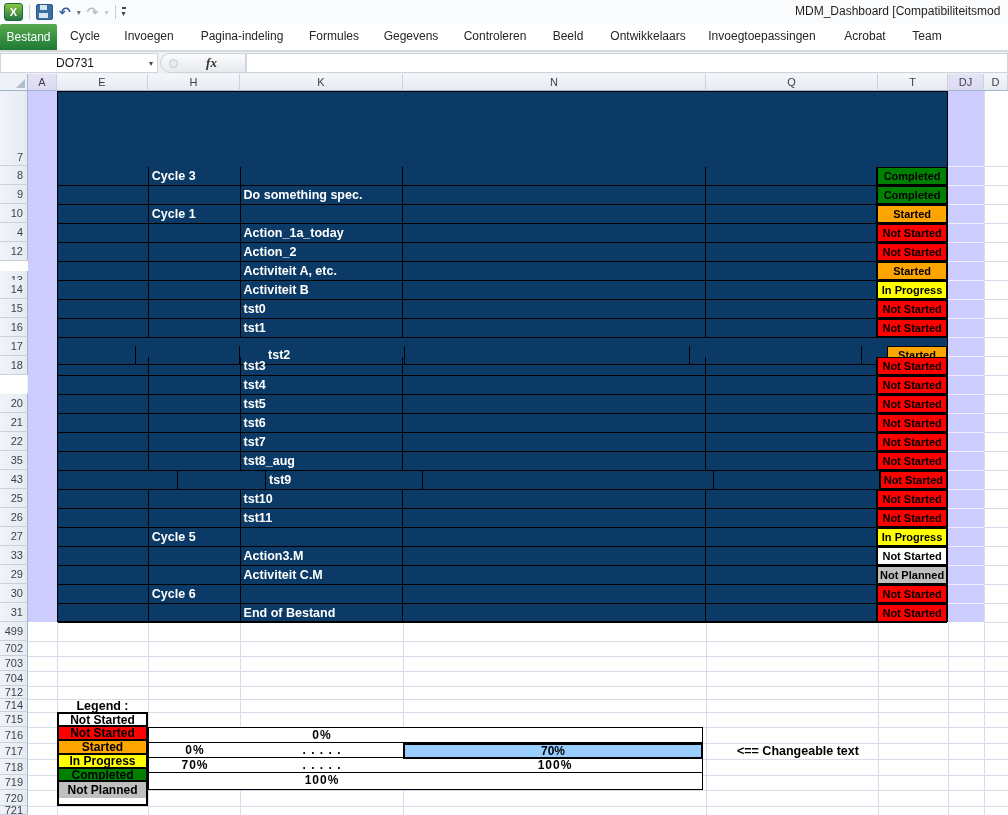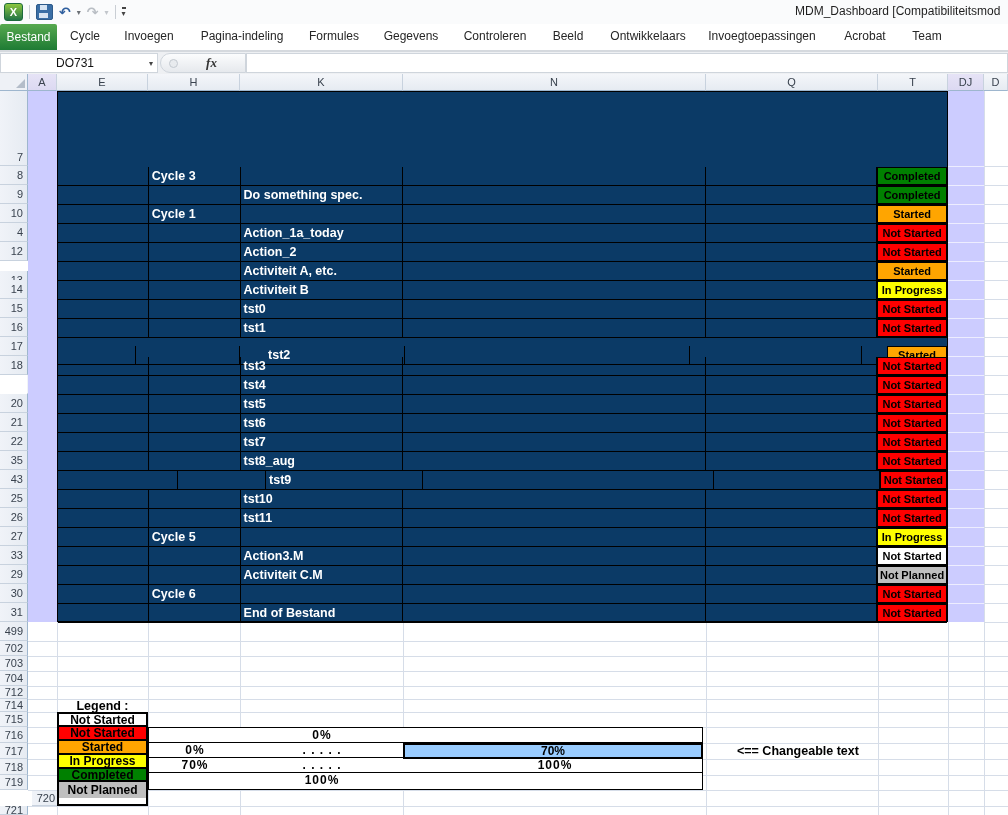--- a/index.html
+++ b/index.html
@@ -167,21 +167,21 @@
       <div class="rowhead" style="top: 641px; height: 15px;">702</div>
       <div class="rowhead" style="top: 656px; height: 15px;">703</div>
       <div class="rowhead" style="top: 671px; height: 15px;">704</div>
       <div class="rowhead" style="top: 686px; height: 13px;">712</div>
       <div class="rowhead" style="top: 699px; height: 13px;">714</div>
       <div class="rowhead" style="top: 712px; height: 15px;">715</div>
       <div class="rowhead" style="top: 727px; height: 16px;">716</div>
       <div class="rowhead" style="top: 743px; height: 16px;">717</div>
       <div class="rowhead" style="top: 759px; height: 16px;">718</div>
       <div class="rowhead" style="top: 775px; height: 15px;">719</div>
-      <div class="rowhead" style="top: 790px; height: 16px; margin-left: 32px;">720</div>
+      <div class="rowhead" style="top: 790px; height: 16px;">720</div>
       <div class="rowhead" style="top: 806px; height: 9px;">721</div>
       <div class="band" style="left: 28px; top: 91px; width: 29px; height: 531px;"></div>
       <div class="band" style="left: 948px; top: 91px; width: 36px; height: 531px;"></div>
       <div class="glw" style="left: 948px; top: 166px; width: 36px; height: 1px;"></div>
       <div class="gl" style="left: 984px; top: 166px; width: 24px; height: 1px;"></div>
       <div class="glw" style="left: 948px; top: 185px; width: 36px; height: 1px;"></div>
       <div class="gl" style="left: 984px; top: 185px; width: 24px; height: 1px;"></div>
       <div class="glw" style="left: 948px; top: 204px; width: 36px; height: 1px;"></div>
       <div class="gl" style="left: 984px; top: 204px; width: 24px; height: 1px;"></div>
       <div class="glw" style="left: 948px; top: 223px; width: 36px; height: 1px;"></div>

